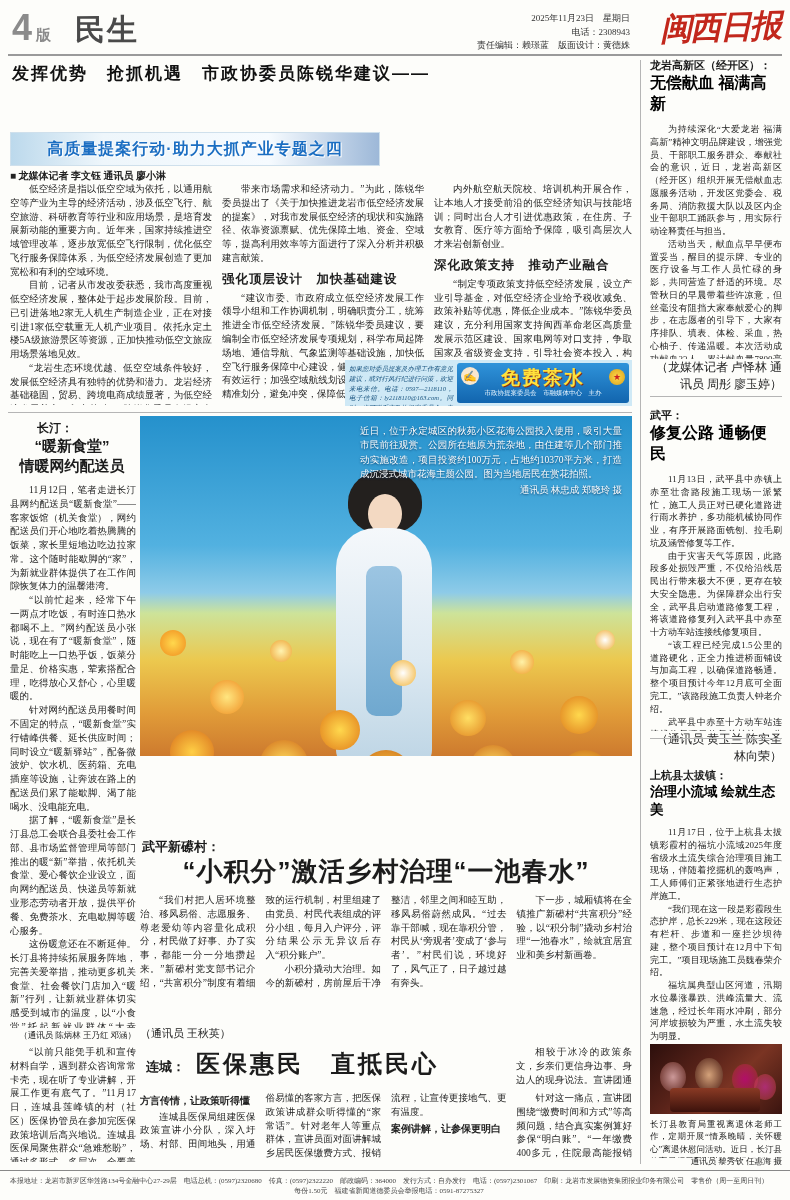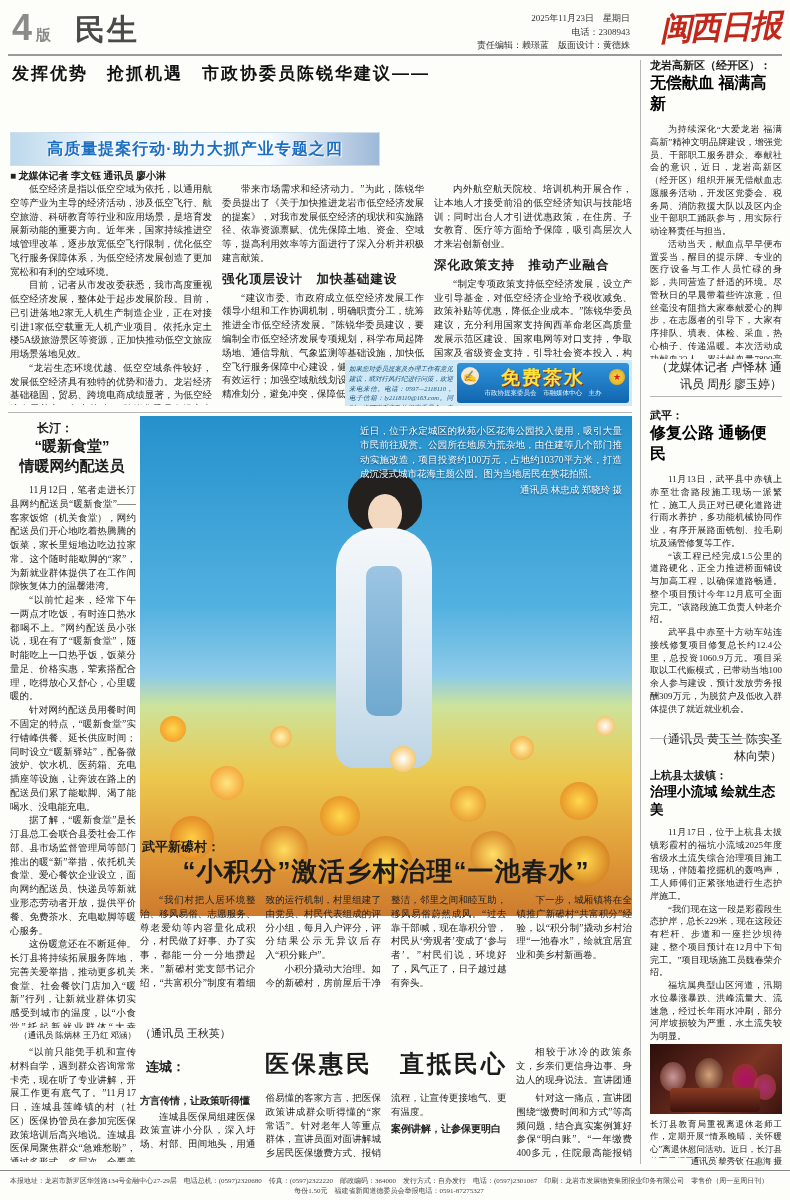--- a/index.html
+++ b/index.html
@@ -37,37 +37,37 @@
   .emblem-icon{position:absolute;right:4px;top:6px;width:16px;height:16px;background:radial-gradient(#ffd94d,#d8a018);border-radius:50%;display:flex;align-items:center;justify-content:center;font-size:9px;color:#c22;}
 
   .div-mid{left:8px;width:624px;top:412px;}
 
   .ct-kicker{position:absolute;left:10px;top:420px;font-family:"Liberation Sans",sans-serif;font-size:12px;font-weight:bold;margin-left:27px;}
   .ct-headline{position:absolute;left:8px;top:436px;width:128px;text-align:center;font-family:"Liberation Sans",sans-serif;font-size:15px;font-weight:bold;line-height:1.35;}
   .ct-body{position:absolute;left:10px;top:484px;width:126px;height:544px;}
   .ct-byline{position:absolute;left:10px;top:1030px;width:126px;font-size:8.5px;text-align:right;color:#222;}
   .lc-intro{position:absolute;left:10px;top:1046px;width:126px;height:116px;}
 
-  .photo{position:absolute;left:140px;top:416px;width:492px;height:500px;background:linear-gradient(180deg,#2591cc 0%,#52b1e0 38%,#8ecbe8 52%,#cde39a 58%,#ecc84e 72%,#e09a38 88%,#cd7a2e 100%);overflow:hidden;}
+  .photo{position:absolute;left:140px;top:416px;width:492px;height:340px;background:linear-gradient(180deg,#2591cc 0%,#52b1e0 38%,#8ecbe8 52%,#cde39a 58%,#ecc84e 72%,#e09a38 88%,#cd7a2e 100%);overflow:hidden;}
   .flowers{position:absolute;left:0;bottom:0;width:100%;height:46%;}
   .dot{position:absolute;border-radius:50%;}
   .figure-hair{position:absolute;left:208px;top:54px;width:74px;height:64px;background:#23201e;border-radius:50% 50% 45% 45%;}
   .figure-face{position:absolute;left:228px;top:78px;width:34px;height:40px;background:#f3d9c2;border-radius:50%;}
   .figure-body{position:absolute;left:196px;top:112px;width:96px;height:240px;background:linear-gradient(180deg,#f5f8fb,#dce9f2 55%,#bcd4e4);border-radius:40px 40px 18px 18px;}
   .figure-sash{position:absolute;left:226px;top:150px;width:36px;height:150px;background:linear-gradient(180deg,#9cc5e2,#6fa8cf);border-radius:10px;}
   .photo-cap{position:absolute;right:10px;top:8px;width:262px;font-size:9.5px;color:#fff;line-height:1.5;text-align:justify;text-shadow:0 1px 2px rgba(0,40,80,.8);}
   .photo-cap .credit{text-align:right;text-indent:0;margin-top:2px;}
 
   .xz-kicker{position:absolute;left:142px;top:838px;font-family:"Liberation Sans",sans-serif;font-size:13px;font-weight:bold;}
   .xz-headline{position:absolute;left:140px;top:854px;width:492px;text-align:center;font-family:"Liberation Sans",sans-serif;font-size:26px;font-weight:bold;letter-spacing:1px;}
   .xz-body{position:absolute;left:140px;top:894px;width:492px;height:130px;column-count:4;column-gap:10px;}
   .xz-byline{position:absolute;left:140px;top:1026px;width:492px;text-align:left;font-size:11px;color:#222;}
 
   .lc-kicker{position:absolute;left:146px;top:1058px;font-family:"Liberation Sans",sans-serif;font-size:13px;font-weight:bold;}
-  .lc-headline{position:absolute;left:196px;top:1048px;width:312px;text-align:right;font-family:"Liberation Sans",sans-serif;font-size:24px;font-weight:bold;letter-spacing:3px;}
+  .lc-headline{position:absolute;left:196px;top:1048px;width:312px;text-align:left;font-family:"Liberation Sans",sans-serif;font-size:24px;font-weight:bold;letter-spacing:3px;}
   .lc-side{position:absolute;left:516px;top:1046px;width:116px;height:42px;}
   .lc-cols{position:absolute;left:140px;top:1092px;width:492px;height:72px;column-count:4;column-gap:10px;}
   .lc-sub{font-weight:bold;font-family:"Liberation Sans",sans-serif;text-indent:0 !important;font-size:10px;margin:2px 0 !important;}
 
   .sb{position:absolute;left:650px;width:132px;}
   .sb-kicker{font-family:"Liberation Sans",sans-serif;font-size:11px;font-weight:bold;}
   .sb-headline{font-family:"Liberation Sans",sans-serif;font-weight:bold;color:#000;}
   .sb-body{font-size:9px;line-height:1.42;text-align:justify;overflow:hidden;}
   .sb-body p{margin:0;text-indent:2em;}
   .sb-byline{font-size:12px;text-align:right;color:#222;}
@@ -210,20 +210,21 @@
     </div>
     <div class="sb-byline">（龙媒体记者 卢怿林 通讯员 周彤 廖玉婷）</div>
   </div>
   <div class="hrule" style="left:650px;width:132px;top:396px;"></div>
 
   <div class="sb" style="top:408px;">
     <div class="sb-kicker">武平：</div>
     <div class="sb-headline" style="font-size:16px;">修复公路 通畅便民</div>
     <div class="sb-body" style="height:258px;margin-top:8px;">
       <p>11月13日，武平县中赤镇上赤至壮畲路段施工现场一派繁忙，施工人员正对已硬化道路进行雨水养护，多功能机械协同作业，有序开展路面铣刨、拉毛刷坑及涵管修复等工作。</p>
+      <p>由于灾害天气等原因，此路段多处损毁严重，不仅给沿线居民出行带来极大不便，更存在较大安全隐患。为保障群众出行安全，武平县启动道路修复工程，将该道路修复列入武平县中赤至十方动车站连接线修复项目。</p>
       <p>“该工程已经完成1.5公里的道路硬化，正全力推进桥面铺设与加高工程，以确保道路畅通。整个项目预计今年12月底可全面完工。”该路段施工负责人钟老介绍。</p>
       <p>武平县中赤至十方动车站连接线修复项目修复总长约12.4公里，总投资1060.9万元。项目采取以工代赈模式，已带动当地100余人参与建设，预计发放劳务报酬309万元，为脱贫户及低收入群体提供了就近就业机会。</p>
     </div>
     <div class="sb-byline">（通讯员 黄玉兰 陈实圣 林向荣）</div>
   </div>
   <div class="hrule" style="left:650px;width:132px;top:738px;"></div>
 
   <div class="sb" style="top:768px;">
     <div class="sb-kicker">上杭县太拔镇：</div>
     <div class="sb-headline" style="font-size:13.5px;">治理小流域 绘就生态美</div>

